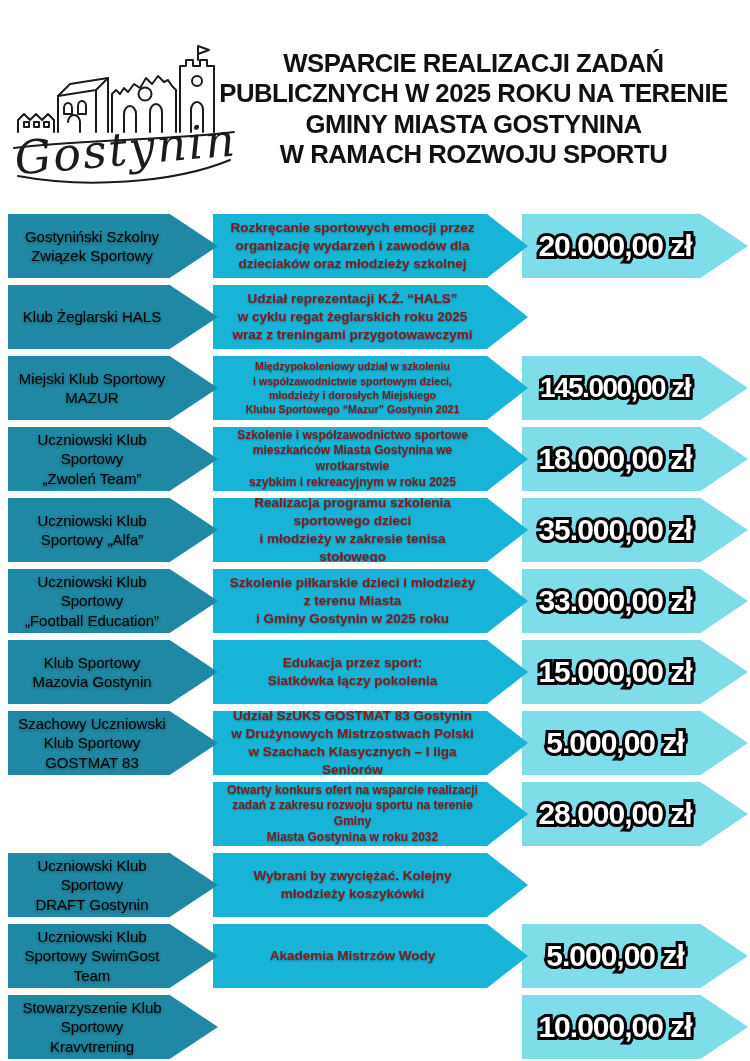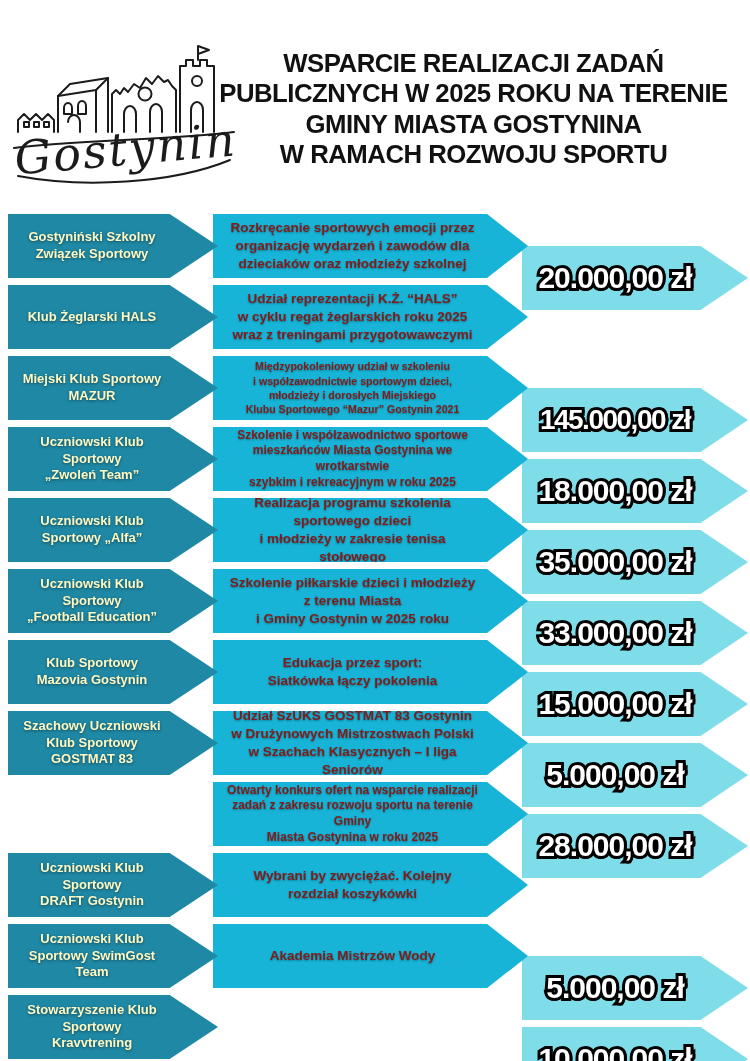--- a/index.html
+++ b/index.html
@@ -46,24 +46,23 @@
     left:213px;width:315px;z-index:2;
     background:var(--desc-arrow,#17b4d7);
     clip-path:polygon(0 0,87% 0,100% 50%,87% 100%,0 100%);
     padding:2px 48px 2px 12px;
   }
   .arrow.right{
     left:522px;width:226px;z-index:1;
     background:var(--amount-arrow,#7edde8);
     clip-path:polygon(0 0,79% 0,100% 50%,79% 100%,0 100%);
     padding:0 46px 0 6px;
-    margin-top:32px;
   }
   .club{
-    color:#fef9c3;font-weight:700;font-size:13px;line-height:1.3;
+    color:#000000;font-weight:400;font-size:15px;line-height:1.3;
     text-align:center;white-space:pre-line;
     text-shadow:0 1px 3px rgba(0,0,0,.45);
   }
   .desc{
     color:#7f1d1d;font-weight:700;font-size:13.5px;line-height:1.32;
     text-align:center;white-space:pre-line;
     text-shadow:0 1px 2px rgba(0,0,0,.35);
   }
   .desc.s{font-size:12px;line-height:1.3;}
   .desc.xs{font-size:10.6px;line-height:1.35;}
@@ -241,36 +240,36 @@
       </div>
       <div class="arrow right">
         <span class="amount">5.000,00 zł</span>
       </div>
     </div>
 
     <div class="row">
       <div class="arrow mid">
         <span class="desc s">Otwarty konkurs ofert na wsparcie realizacji
 zadań z zakresu rozwoju sportu na terenie Gminy
-Miasta Gostynina w roku 2025</span>
+Miasta Gostynina w roku 2032</span>
       </div>
       <div class="arrow right">
         <span class="amount">28.000,00 zł</span>
       </div>
     </div>
 
     <div class="row">
       <div class="arrow left">
         <span class="club">Uczniowski Klub
 Sportowy
 DRAFT Gostynin</span>
       </div>
       <div class="arrow mid">
         <span class="desc">Wybrani by zwyciężać. Kolejny
-rozdział koszykówki</span>
+młodzieży koszykówki</span>
       </div>
     </div>
 
     <div class="row">
       <div class="arrow left">
         <span class="club">Uczniowski Klub
 Sportowy SwimGost
 Team</span>
       </div>
       <div class="arrow mid">

